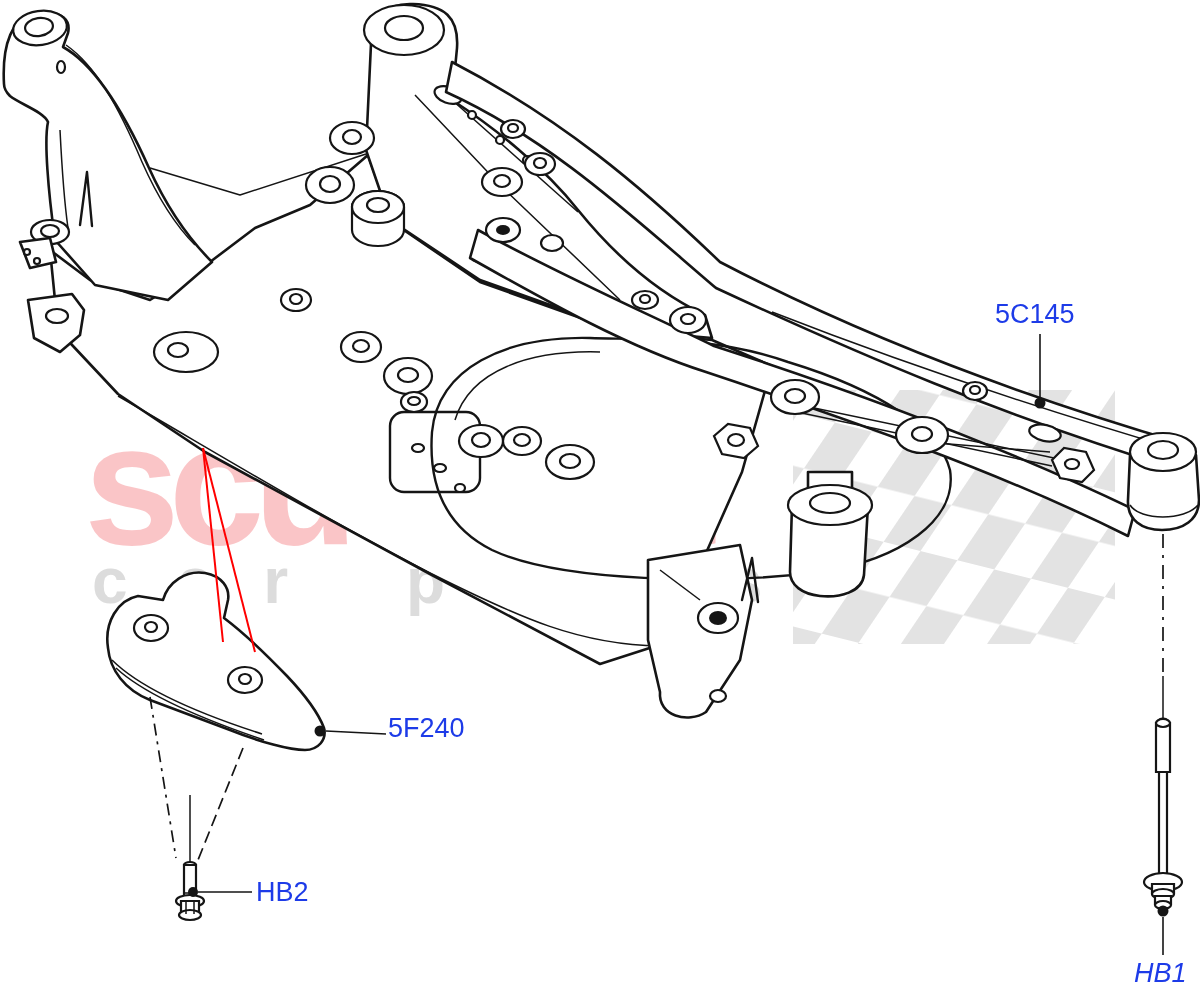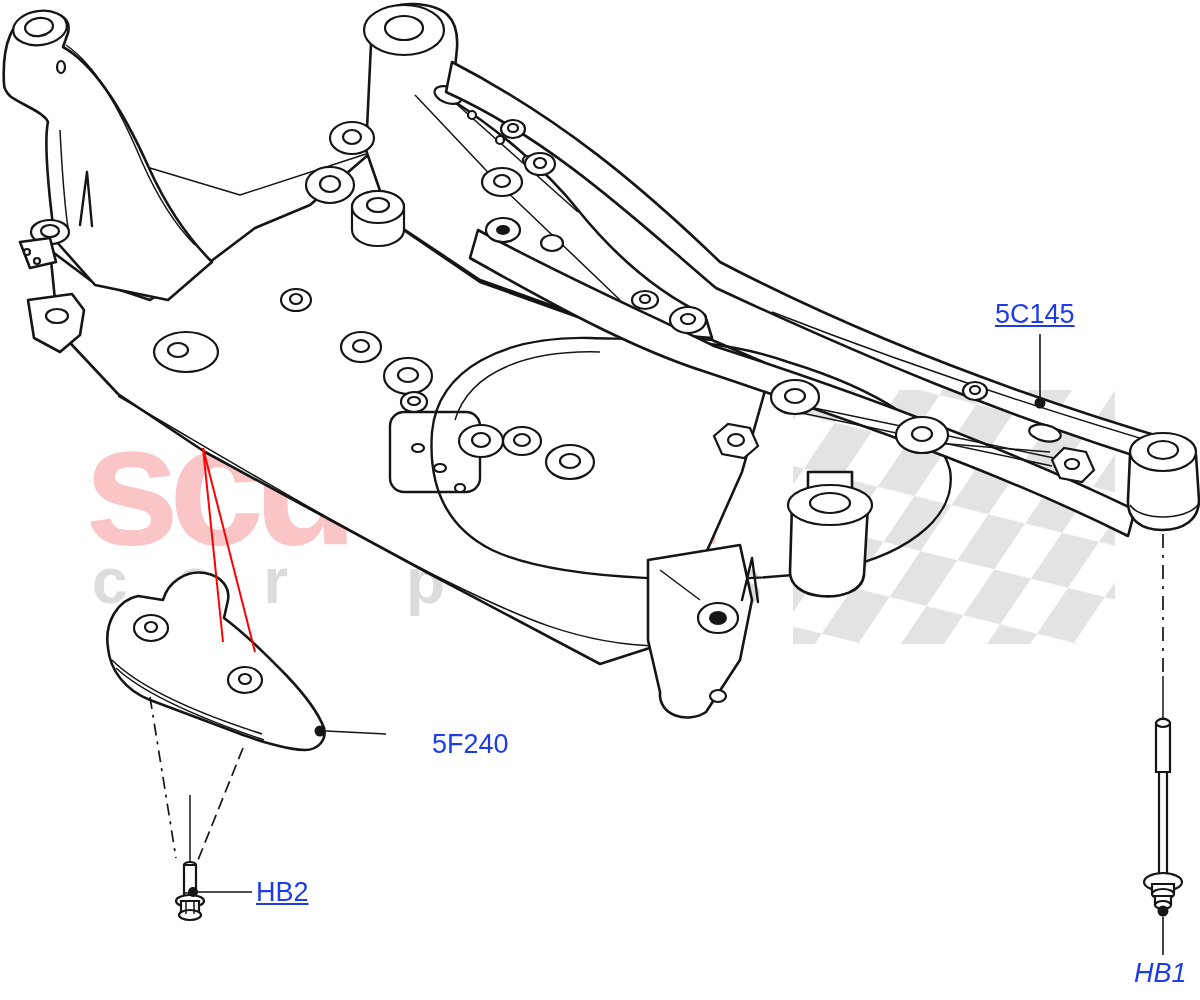--- a/index.html
+++ b/index.html
@@ -226,17 +226,17 @@
         <circle class="dot" cx="1040" cy="403" r="5.5"></circle>
       <path class="leader" d="M326,731 L386,734"></path>
         <circle class="dot" cx="320" cy="731" r="5.5"></circle>
       <path class="leader" d="M198,892 L252,892"></path>
         <circle class="dot" cx="193" cy="892" r="5"></circle>
       <path class="leader" d="M1163,917 L1163,955"></path>
         <circle class="dot" cx="1163" cy="911" r="5.5"></circle>
     </g>
   </svg>
 
-  <div class="part-label" style="left:995px;top:301px;text-decoration:underline;">5C145</div>
-  <div class="part-label" style="left:388px;top:731px;margin-left:44px;">5F240</div>
-  <div class="part-label" style="left:256px;top:879px;text-decoration:underline;">HB2</div>
+  <div class="part-label" style="left:995px;top:301px;">5C145</div>
+  <div class="part-label" style="left:388px;top:715px;">5F240</div>
+  <div class="part-label" style="left:256px;top:879px;">HB2</div>
   <div class="part-label" style="left:1134px;top:960px;font-style:italic;">HB1</div>
 </div>
 
 </body></html>

